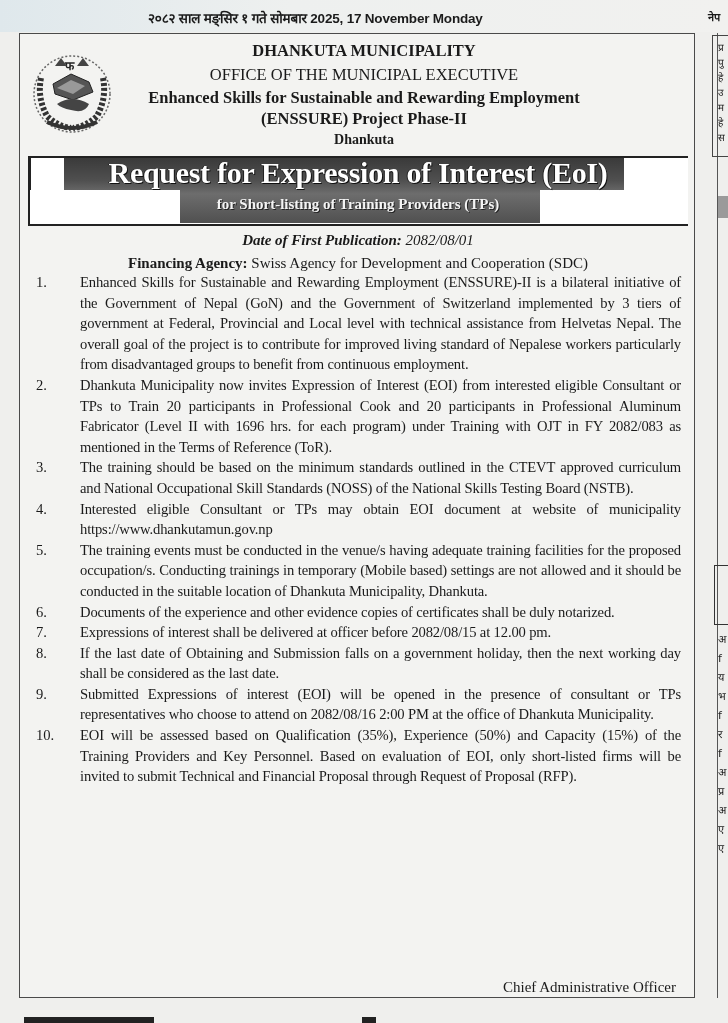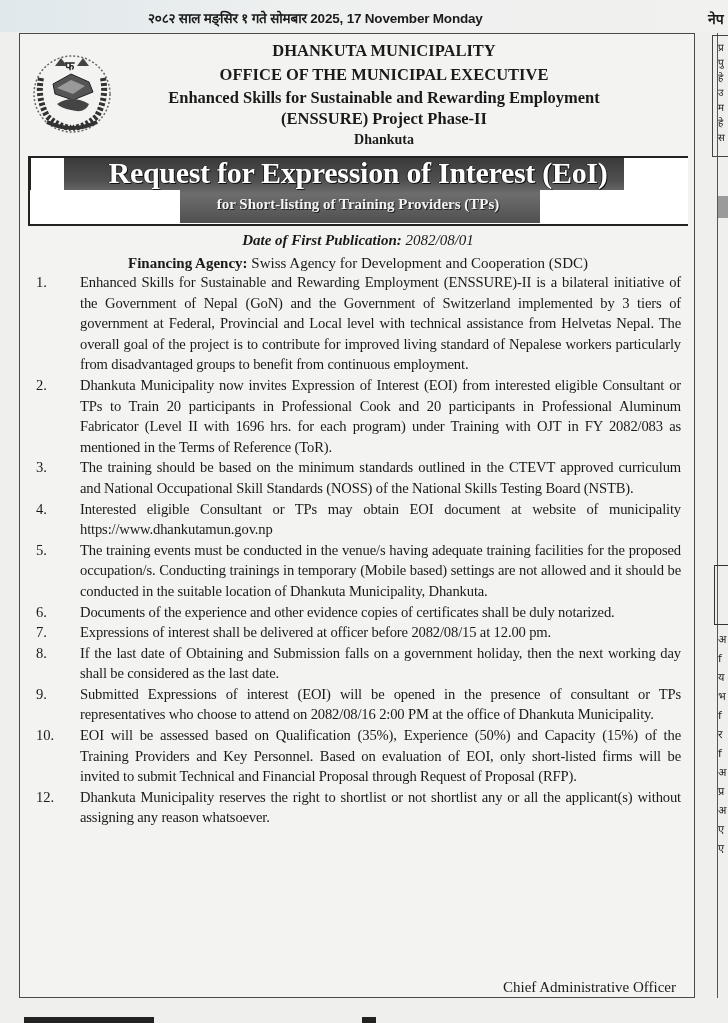--- a/index.html
+++ b/index.html
@@ -17,35 +17,35 @@
     .dateline {
       position: absolute; top: 9px; left: 148px;
       font-family: "Liberation Sans", "DejaVu Sans", sans-serif;
       font-weight: bold; font-size: 13.5px; color: #1b1b1b;
       letter-spacing: -0.2px;
       white-space: nowrap;
       text-align: center;
     }
     .nextpage-head {
       position: absolute; top: 9px; left: 708px;
-      font-family: "DejaVu Sans", sans-serif; font-weight: bold; font-size: 14px;
+      font-family: "DejaVu Sans", sans-serif; font-weight: bold; font-size: 11px;
       white-space: nowrap;
     }
     .frame {
       position: absolute; left: 19px; top: 33px; width: 676px; height: 965px;
       border: 1px solid #4a4a4a;
       background: #f3f3f1;
       box-sizing: border-box;
     }
     .logo {
       position: absolute; left: 27px; top: 48px; width: 90px; height: 90px;
     }
-    .hdr { position: absolute; left: 104px; width: 560px; text-align: center; white-space: nowrap; }
+    .hdr { position: absolute; left: 84px; width: 560px; text-align: center; white-space: nowrap; }
     .h1 { top: 41px; font-size: 16.5px; font-weight: bold; }
-    .h2 { top: 65px; font-size: 16.5px; font-weight: bold; text-align: center; }
+    .h2 { top: 65px; font-size: 16.5px; font-weight: normal; text-align: center; }
     .h3 { top: 88px; font-size: 16.5px; font-weight: bold; }
     .h4 { top: 109px; font-size: 16.5px; font-weight: bold; }
     .h5 { top: 132px; font-size: 14px; font-weight: bold; }
 
     .banner {
       position: absolute; left: 28px; top: 156px; width: 660px; height: 70px;
       border-top: 2px solid #222; border-bottom: 2px solid #222;
       border-left: 3px solid #222;
       box-sizing: border-box;
       background: #fff;
@@ -201,24 +201,20 @@
       <span class="txt">If the last date of Obtaining and Submission falls on a government holiday, then the next working day shall be considered as the last date.</span>
     </div>
   <div class="item">
       <span class="num">9.</span>
       <span class="txt">Submitted Expressions of interest (EOI) will be opened in the presence of consultant or TPs representatives who choose to attend on 2082/08/16 2:00 PM at the office of Dhankuta Municipality.</span>
     </div>
   <div class="item">
       <span class="num">10.</span>
       <span class="txt">EOI will be assessed based on Qualification (35%), Experience (50%) and Capacity (15%) of the Training Providers and Key Personnel. Based on evaluation of EOI, only short-listed firms will be invited to submit Technical and Financial Proposal through Request of Proposal (RFP).</span>
     </div>
-  <div class="item">
-      <span class="num">12.</span>
-      <span class="txt">Dhankuta Municipality reserves the right to shortlist or not shortlist any or all the applicant(s) without assigning any reason whatsoever.</span>
-    </div>
 </div>
 
 <div class="signature">Chief Administrative Officer</div>
 
 <div class="rightcol"></div>
 <div class="rc-box1"></div>
 <div class="rc-glyphs-top">प्र पु हे उ म हे स</div>
 <div class="rc-box2"></div>
 <div class="rc-box3"></div>
 <div class="rc-glyphs">अ f य भ f र f अ प्र अ ए ए</div>

